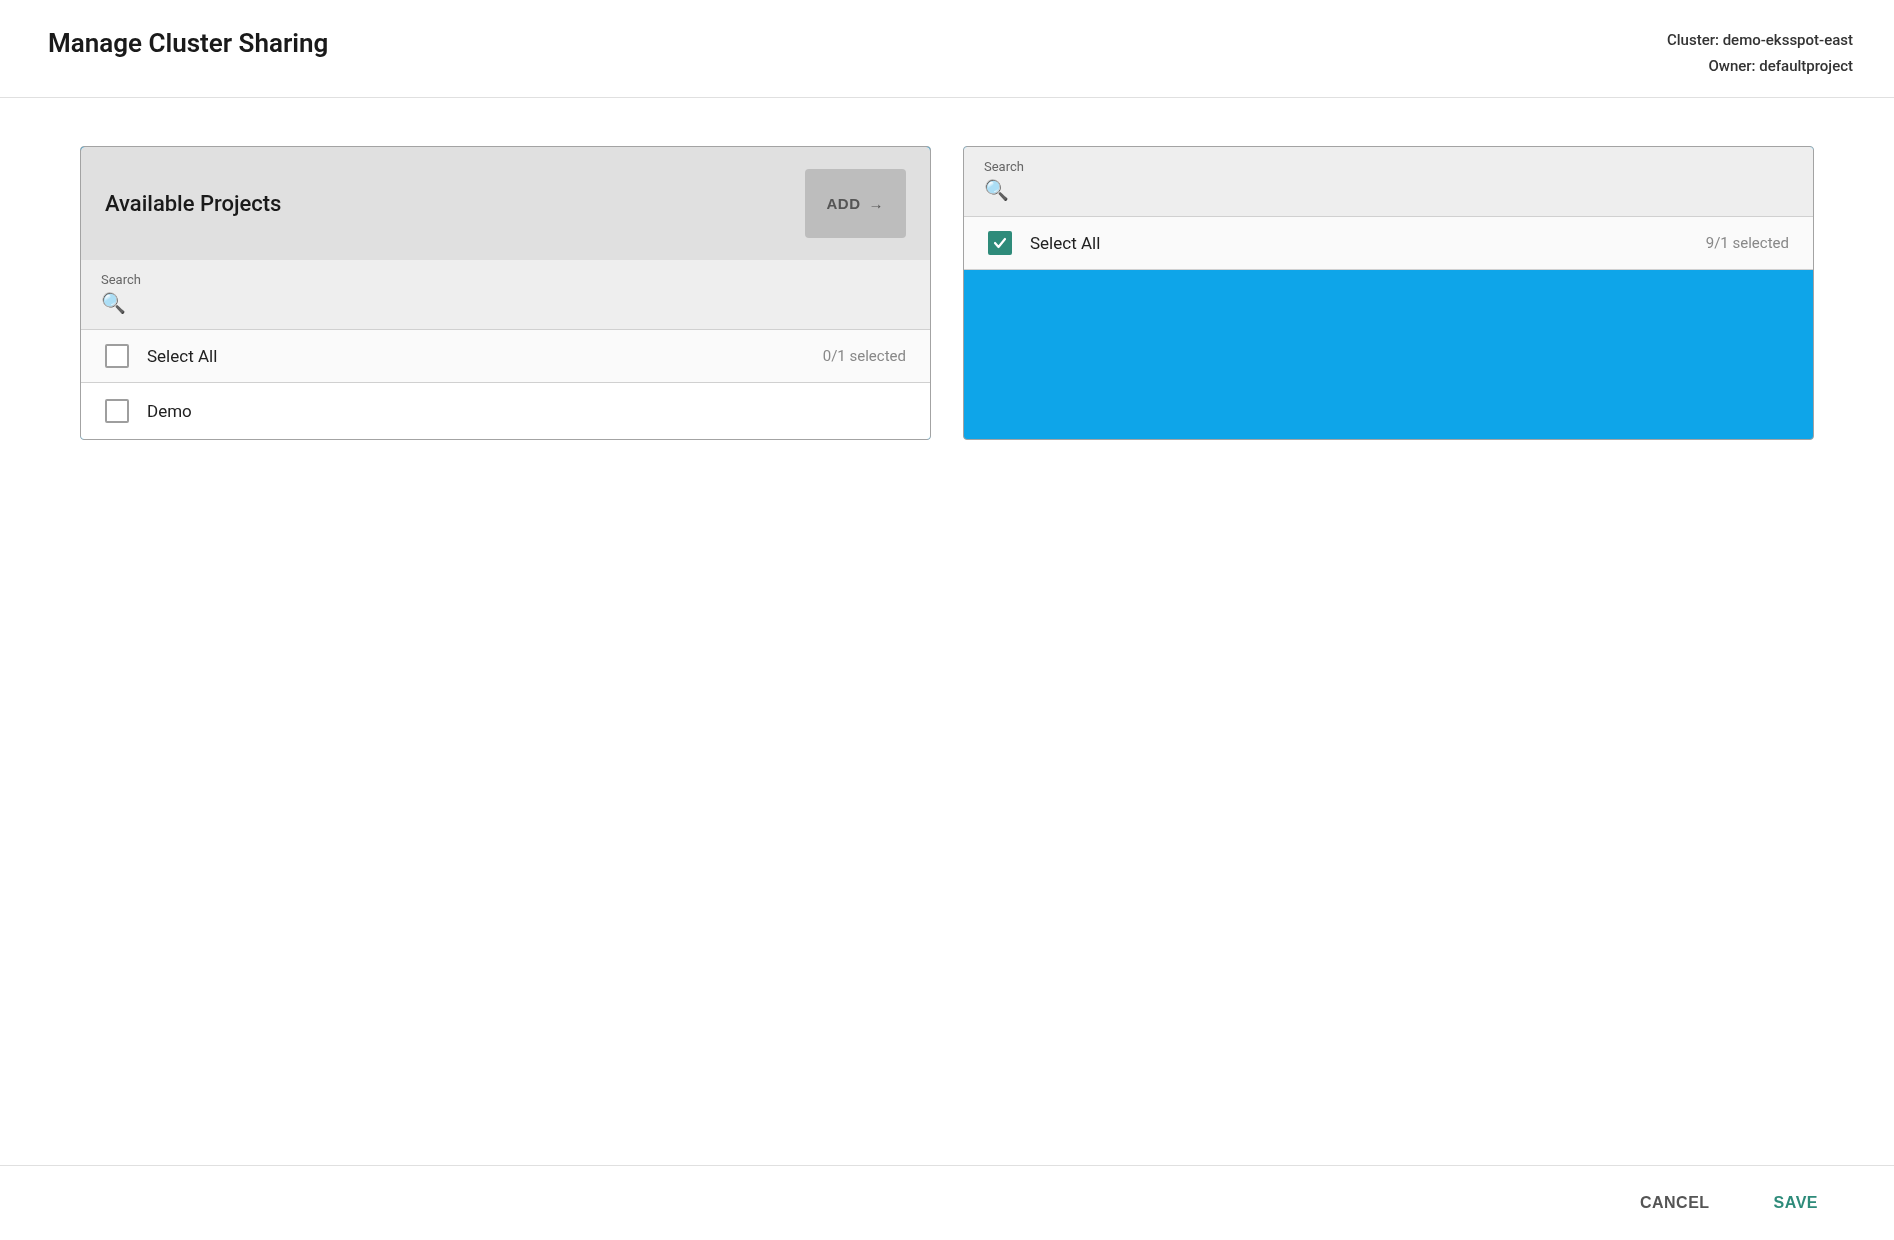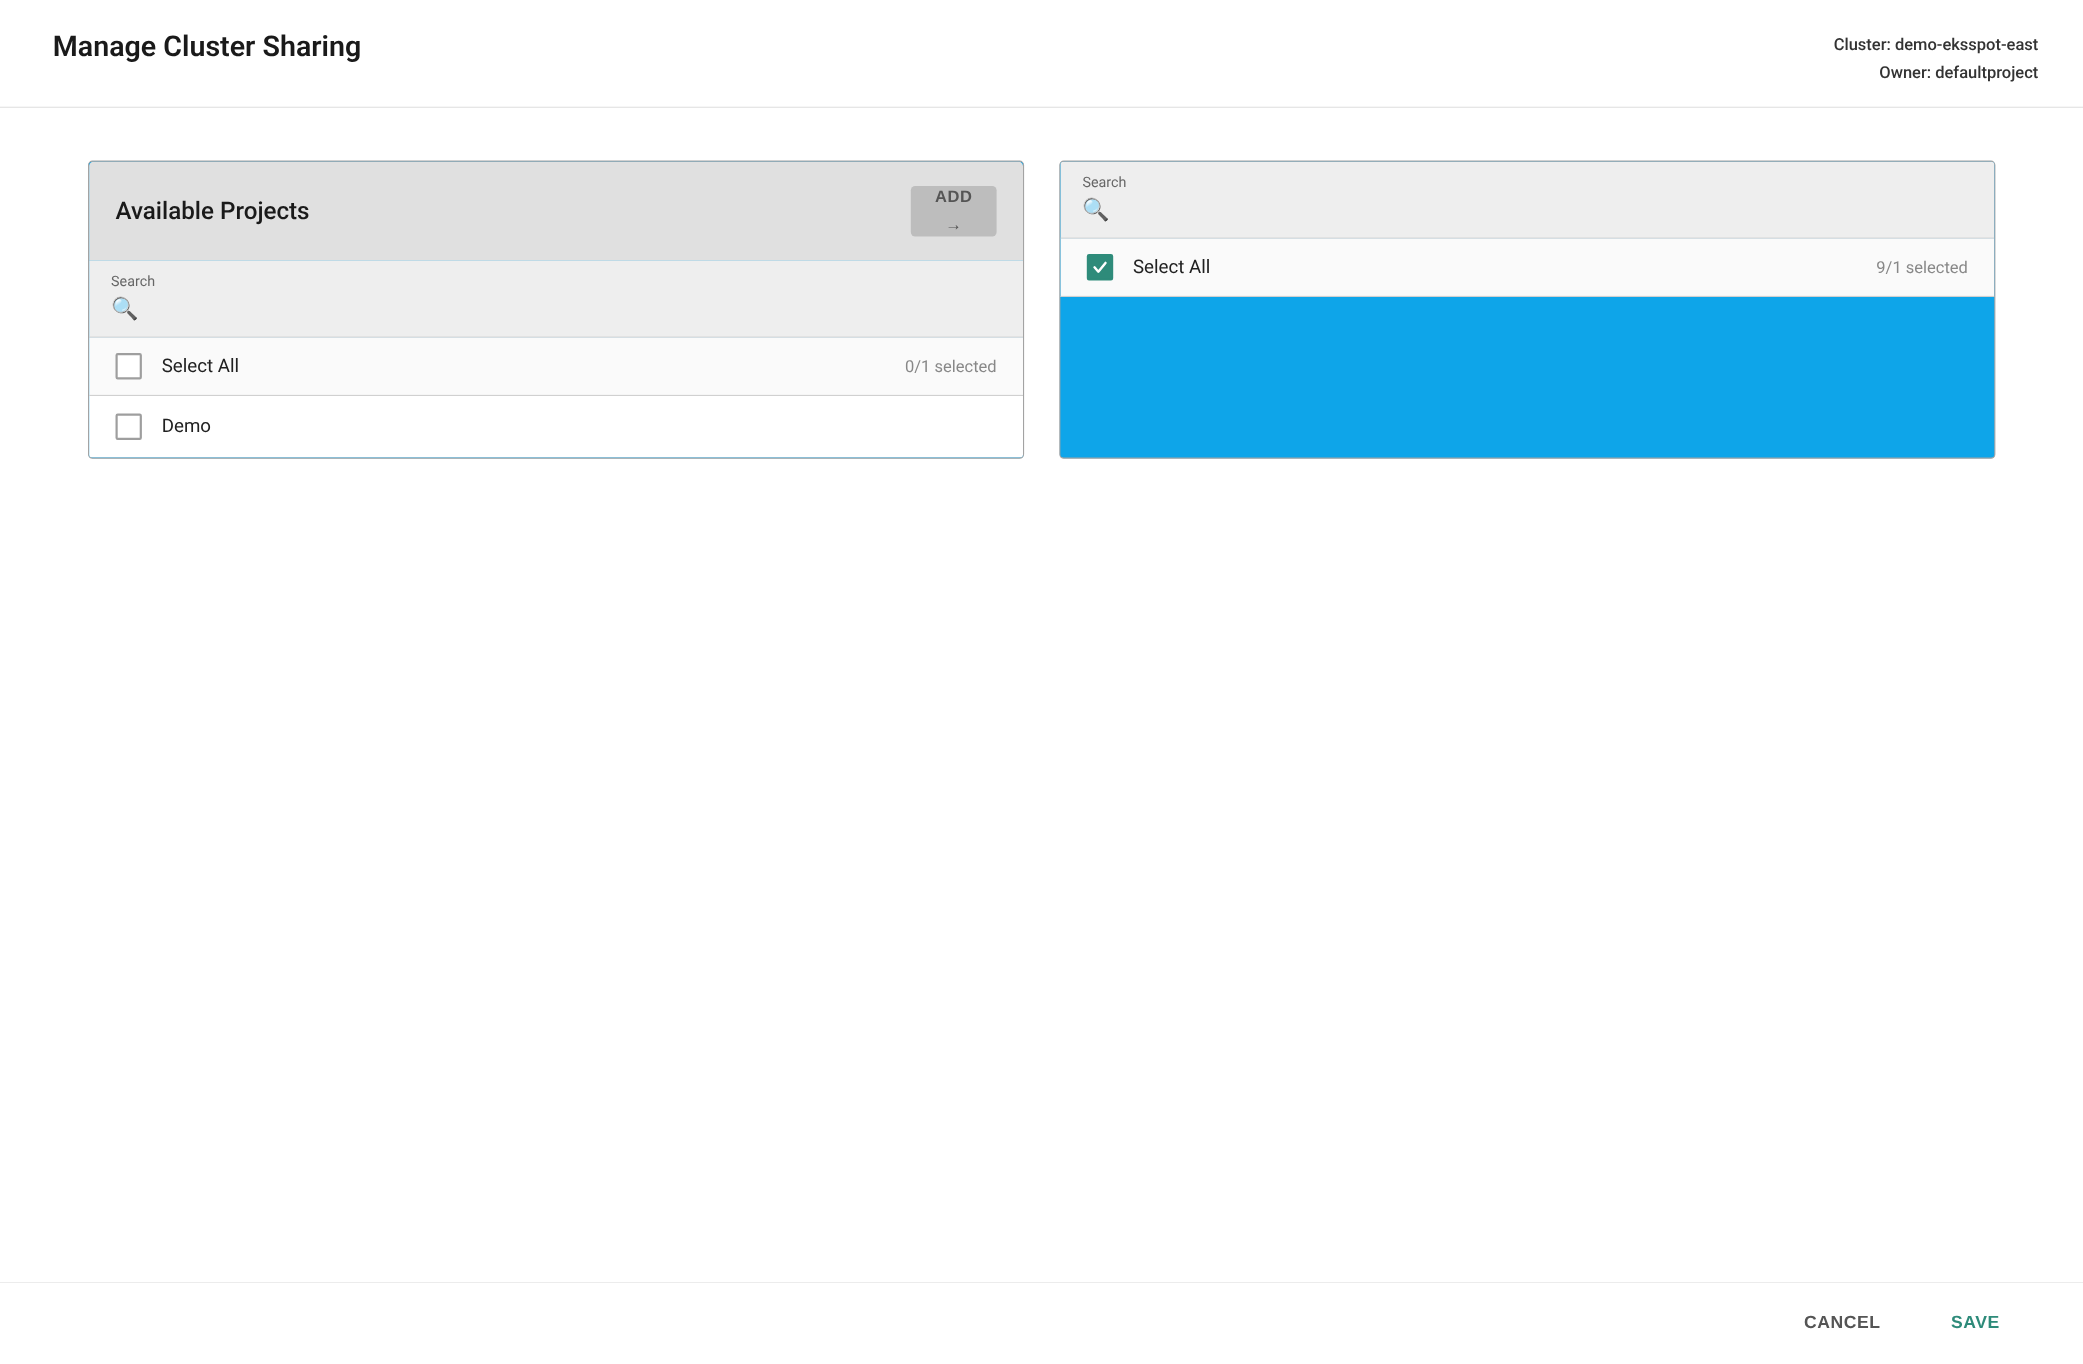--- a/index.html
+++ b/index.html
@@ -62,29 +62,28 @@
       font-size: 22px;
       font-weight: 500;
       color: #1a1a1a;
     }
 
     .add-btn {
       background: #bdbdbd;
       color: #555;
       border: none;
       border-radius: 4px;
-      padding: 2px 22px;
+      padding: 26px 22px;
       font-size: 15px;
       font-weight: 600;
       cursor: pointer;
       display: flex;
       align-items: center;
       gap: 8px;
       letter-spacing: 0.5px;
-      flex-direction: column;
     }
 
     .remove-btn {
       background: #c0544d;
       color: #fff;
       border: none;
       border-radius: 4px;
       padding: 10px 22px;
       font-size: 15px;
       font-weight: 600;

